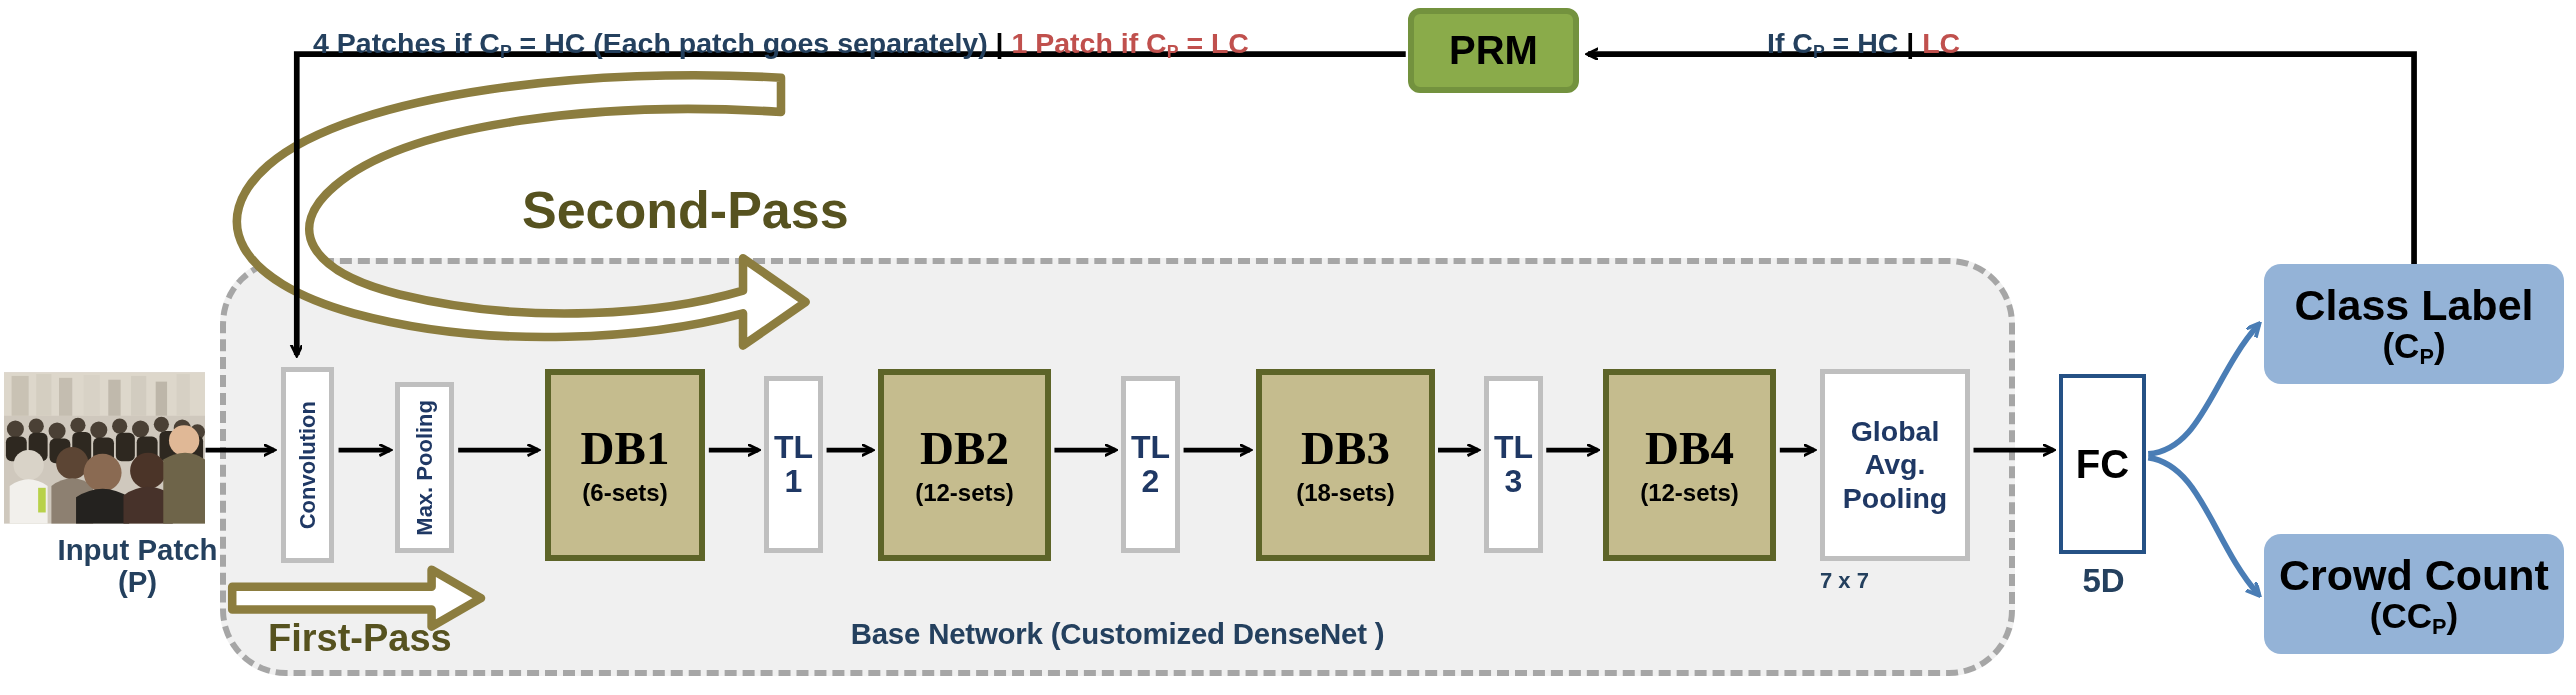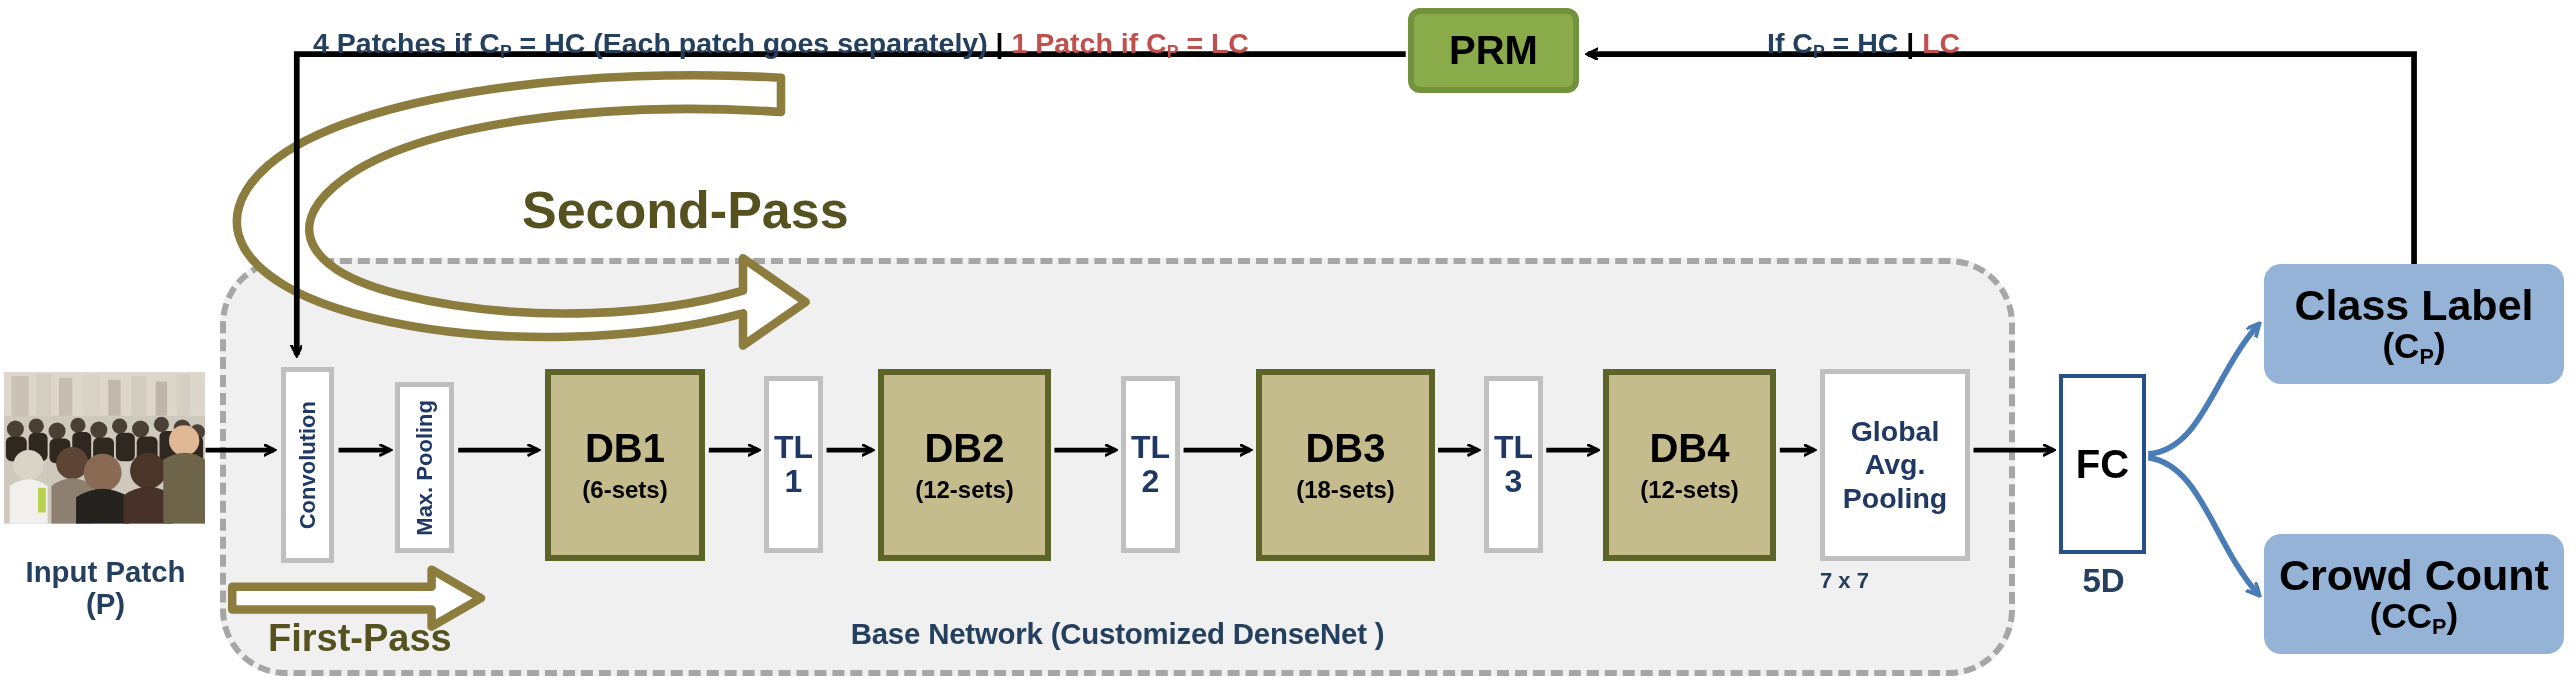--- a/index.html
+++ b/index.html
@@ -49,21 +49,21 @@
   
   #blk-convolution{left:281px;top:367px;width:53px;height:196px;}
   #blk-convolution .vtext{font-size:22px;}
   #blk-maxpooling{left:395px;top:382px;width:59px;height:171px;}
   #blk-maxpooling .vtext{font-size:22px;}
 
   #blk-db1{left:545px;top:369px;width:160px;height:192px;}
   #blk-db2{left:878px;top:369px;width:173px;height:192px;}
   #blk-db3{left:1256px;top:369px;width:179px;height:192px;}
   #blk-db4{left:1603px;top:369px;width:173px;height:192px;}
-  .db .db-title{font-size:40px;line-height:1;}
+  .db .db-title{font-size:47px;line-height:1;font-family:Liberation Serif, serif;}
   .db .db-sub{font-size:24px;line-height:1;margin-top:9.5px;}
 
   #blk-tl1{left:764px;top:376px;width:59px;height:177px;}
   #blk-tl2{left:1121px;top:376px;width:59px;height:177px;}
   #blk-tl3{left:1484px;top:376px;width:59px;height:177px;}
   .tl .tl-t{font-size:32px;line-height:1.05;}
   .tl .tl-n{font-size:32px;line-height:1.05;}
 
   #blk-gap{left:1820px;top:369px;width:150px;height:192px;}
   #blk-gap .gap-line{font-size:28.5px;line-height:1.18;}
@@ -113,22 +113,22 @@
   #label-second-pass{
     left:522px;top:180px;font-size:52px;font-weight:bold;color:#56521f;
   }
   #label-first-pass{
     left:268px;top:617px;font-size:38px;font-weight:bold;color:#56521f;
   }
 
   
   #input-patch-figure{left:3.8px;top:372px;width:201px;height:152px;}
   #input-patch-label{
-    left:0px;top:556px;width:211px;text-align:center;
-    font-size:29.4px;font-weight:bold;color:#24405e;line-height:1.1;
+    left:0px;top:534px;width:211px;text-align:center;
+    font-size:29.4px;font-weight:bold;color:#24405e;line-height:1.1;padding-left:32px;
   }
   sub{font-size:0.62em;vertical-align:baseline;position:relative;top:0.28em;}
 
   svg.overlay{position:absolute;left:0;top:0;width:2576px;height:695px;
     pointer-events:none;overflow:visible;}
 </style>
 </head>
 <body>
 
 <div class="stage">

